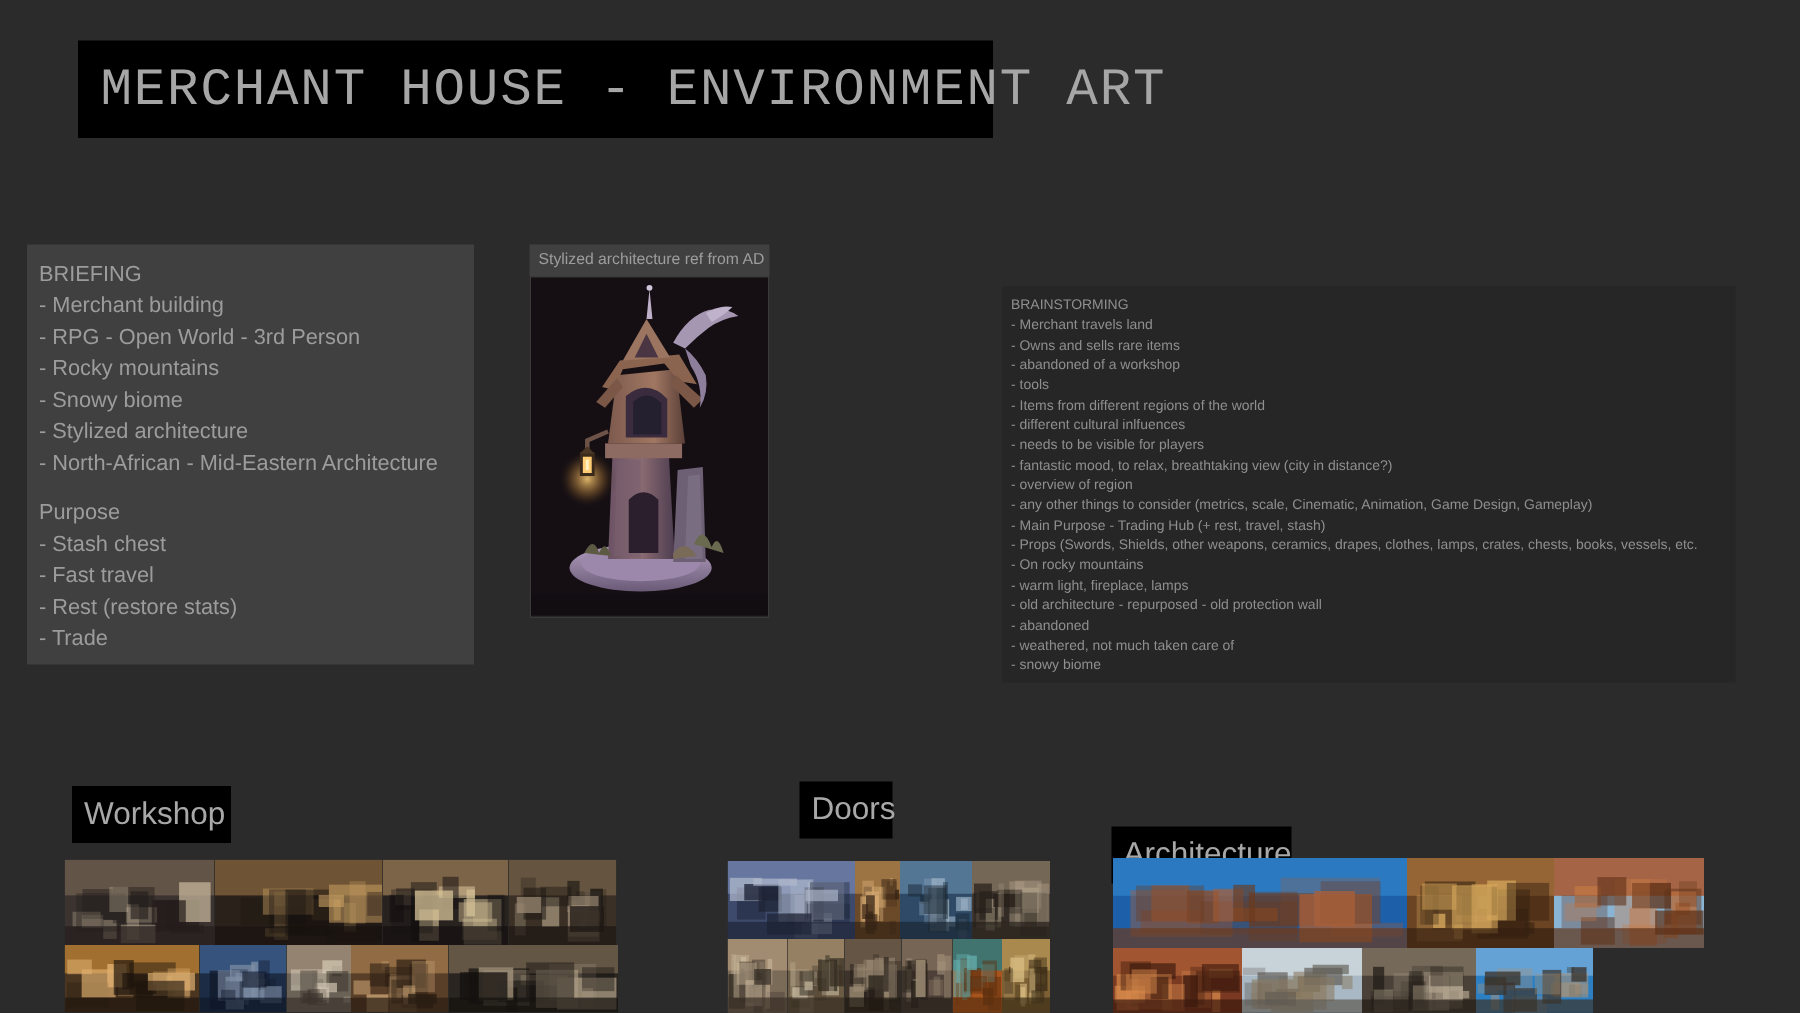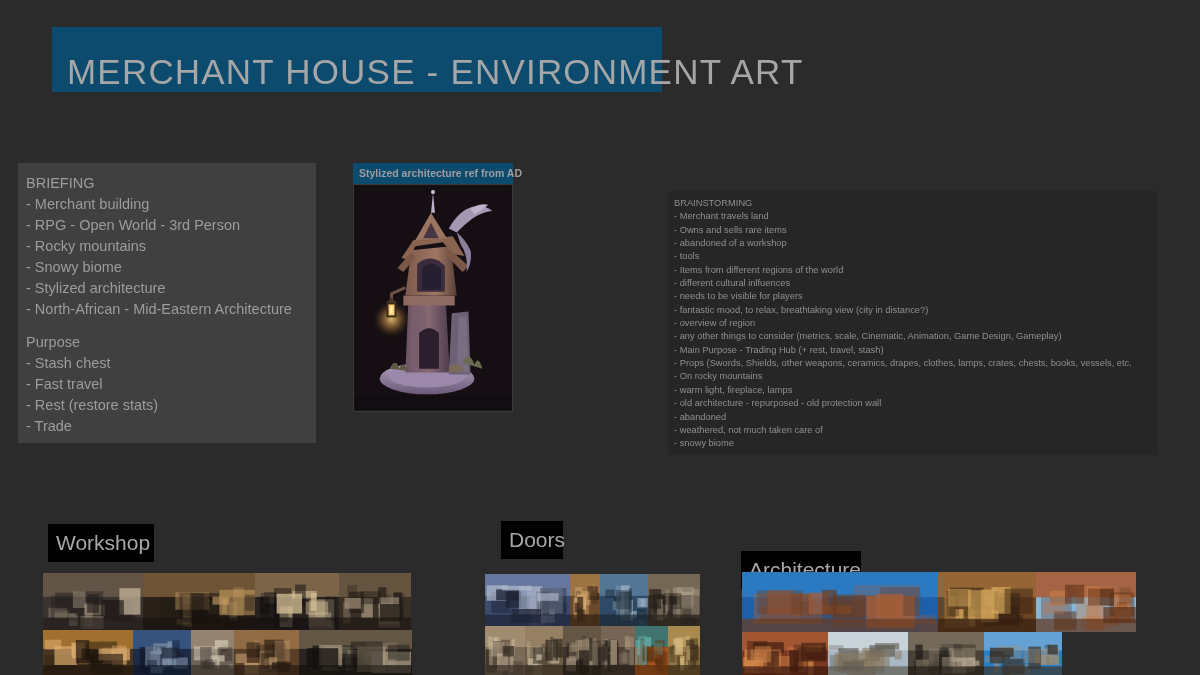--- a/index.html
+++ b/index.html
@@ -8,22 +8,22 @@
     background: #2b2b2b;
     font-family: "Liberation Sans", sans-serif;
     overflow: hidden;
   }
   .board { position: relative; width: 1200px; height: 675px; background: #2b2b2b; }
 
   
   .title-panel {
     position: absolute; left: 52px; top: 27px;
     width: 610px; height: 65px;
-    background: #0c4a6e;
-    display: flex; align-items: flex-end;
+    background: #000000;
+    display: flex; align-items: center; font-family: Liberation Mono, monospace;
   }
   .title-text {
     color: #a6a6a6;
     font-size: 35px;
     letter-spacing: 1.2px;
     font-weight: 300;
     padding-left: 15px;
     white-space: nowrap;
   }
 
@@ -39,24 +39,24 @@
     font-size: 14.5px;
     font-weight: 300;
     line-height: 21px;
     white-space: nowrap;
   }
   .brief-line.spacer { height: 12px; line-height: 12px; }
 
   
   .ref-wrap { position: absolute; left: 353px; top: 163px; width: 160px; }
   .ref-caption {
-    background: #0c4a6e;
+    background: #404040;
     color: #9d9d9d;
     font-size: 10.5px;
-    font-weight: 700;
+    font-weight: 400;
     padding: 4px 6px 5px 6px;
     white-space: nowrap;
   }
   .ref-frame {
     width: 160px; height: 228px;
     background: #1a1419;
     border: 1px solid #3a3a3a;
     position: relative;
     overflow: hidden;
   }
@@ -81,21 +81,21 @@
   
   .mb-header {
     position: absolute;
     background: #000000;
     color: #a8a8a8;
     font-weight: 400;
     display: flex; align-items: center;
     padding-left: 8px;
   }
   #hdr-workshop { left: 48px; top: 524px; width: 106px; height: 38px; font-size: 21px; }
-  #hdr-doors    { left: 501px; top: 521px; width: 62px;  height: 38px; font-size: 21px; }
+  #hdr-doors    { left: 533px; top: 521px; width: 62px;  height: 38px; font-size: 21px; }
   #hdr-arch     { left: 741px; top: 527px; width: 120px; height: 38px; font-size: 21px; margin-top: 24px; }
 
   
   .mb { position: absolute; display: flex; flex-direction: column; }
   .mb-row { display: flex; }
   .mb-cell { overflow: hidden; position: relative; }
   .mb-cell svg { display: block; width: 100%; height: 100%; }
 
   #mb-workshop { left: 43px; top: 573px; }
   #mb-doors    { left: 485px; top: 574px; }

